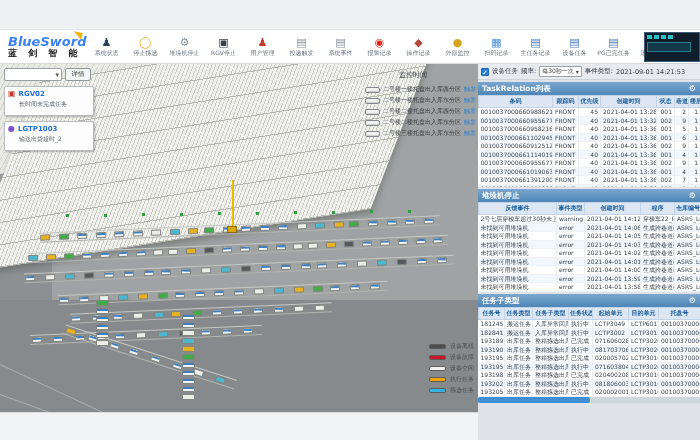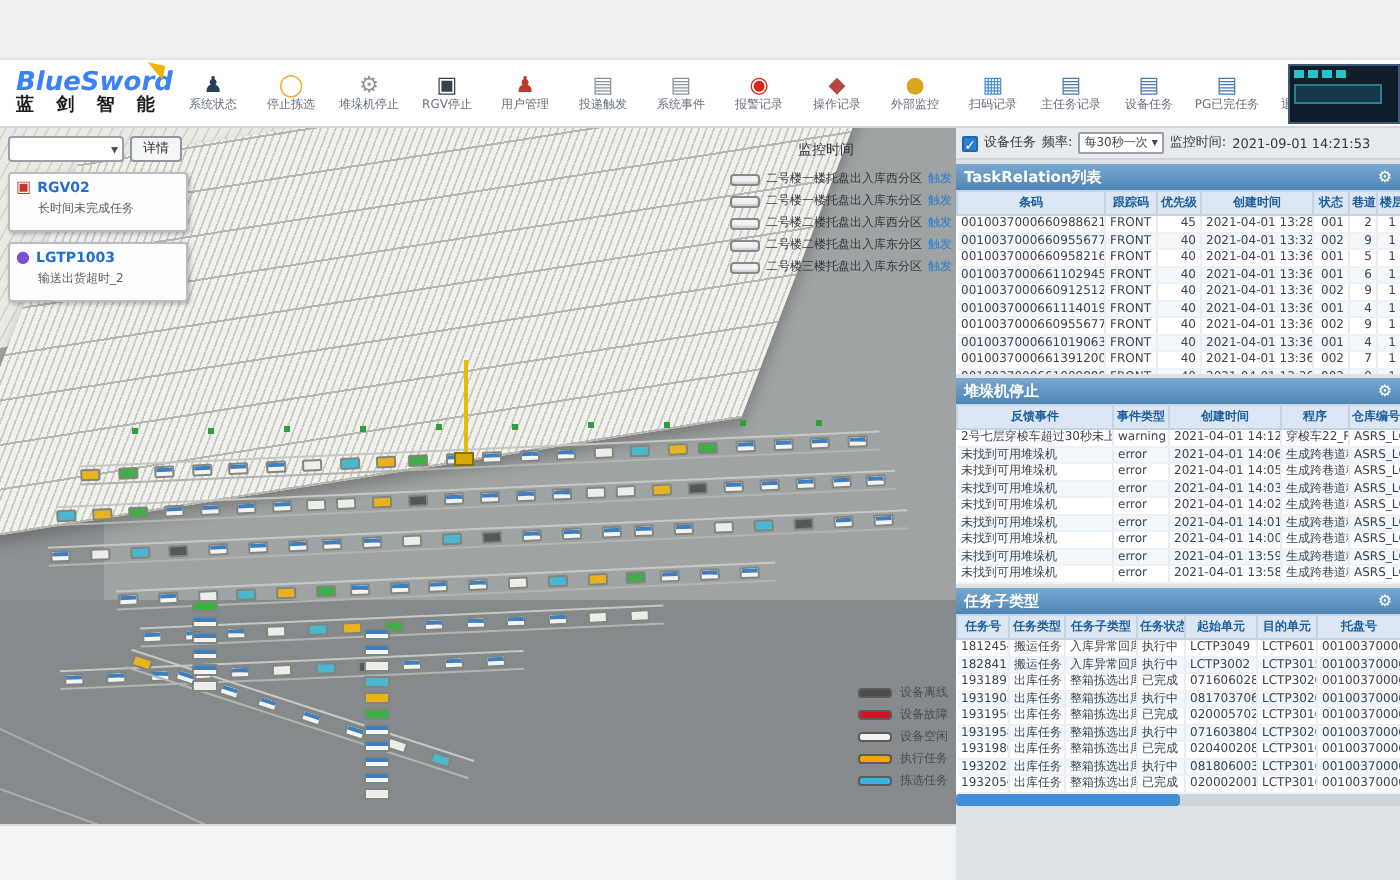--- a/index.html
+++ b/index.html
@@ -443,21 +443,21 @@
 
   <div class="rpanel">
     <div class="monitor-bar">
       <span class="cb">✓</span>
       <span class="lb">设备任务</span>
       <span class="lb">频率:</span>
       <span class="freq-select">
         <span>每30秒一次</span>
         <span>▾</span>
       </span>
-      <span class="lb">监控时间:</span>
+      <span class="lb">事件类型:</span>
       <span class="lb">2021-09-01 14:21:53</span>
     </div>
 
     <div class="panel">
       <div class="panel-hd">
         <span>TaskRelation列表</span>
         <span class="gear">⚙</span>
       </div>
       <div class="tbl-wrap" style="height:92px">
           <table>

